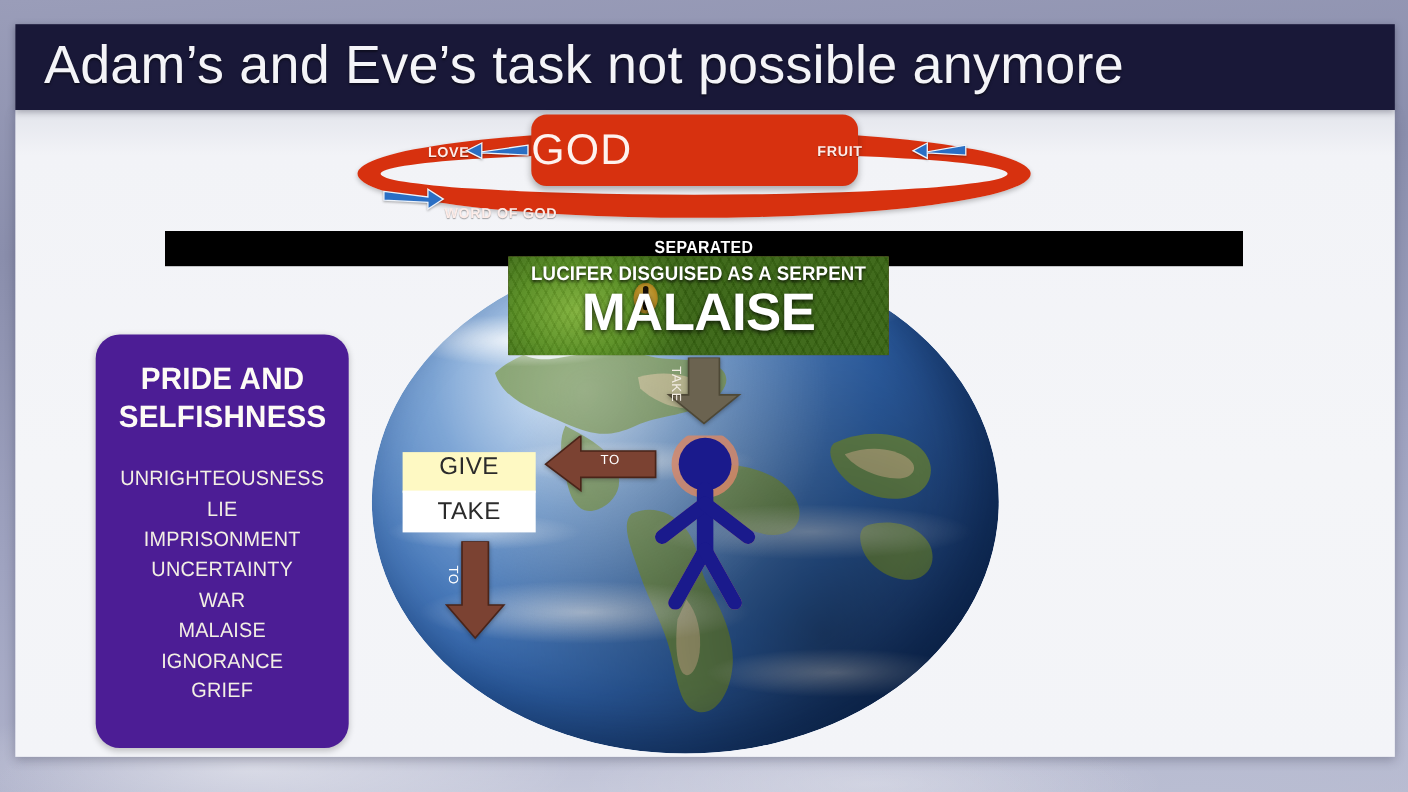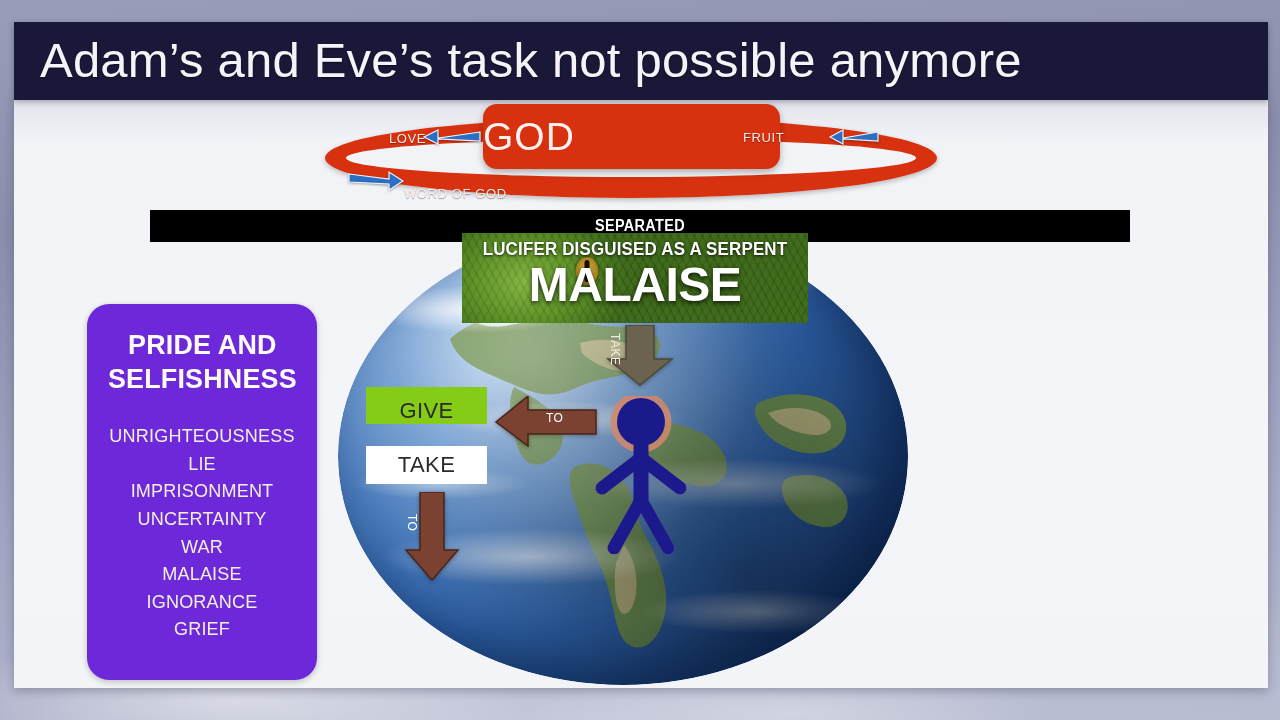--- a/index.html
+++ b/index.html
@@ -54,21 +54,21 @@
   }
   .god-box{
     position:absolute;left:483px;top:104px;width:297px;height:65px;
     background:#d7310f;border-radius:14px;
     box-shadow:0 3px 7px rgba(0,0,0,.30);
     display:flex;align-items:center;justify-content:flex-start;
   }
   .god-label{color:#fdf2ef;font-size:39px;font-weight:400;letter-spacing:1px;line-height:1;}
 
   .ring-label{
-    position:absolute;color:#fdece8;font-size:13px;font-weight:400;
+    position:absolute;color:#fdece8;font-size:13px;font-weight:700;
     letter-spacing:.6px;white-space:nowrap;
     text-shadow:0 1px 1px rgba(0,0,0,.35);
   }
   .lbl-love{left:389px;top:131px;}
   .lbl-fruit{left:743px;top:130px;}
   .lbl-word{left:404px;top:186px;}
 
   .arrow-blue{position:absolute;}
   .arrow-blue svg{display:block;filter:drop-shadow(0 1px 1px rgba(0,0,0,.3));}
 
@@ -163,38 +163,38 @@
   .arrow-cap{
     position:absolute;color:#fff;font-size:12px;font-weight:400;letter-spacing:.5px;
     white-space:nowrap;
   }
   .cap-take-top{left:622px;top:333px;transform:rotate(90deg);transform-origin:left top;color:#f2ece3;}
   .cap-to-down{left:419px;top:514px;transform:rotate(90deg);transform-origin:left top;}
   .cap-to-left{left:546px;top:411px;}
 
   
   .give-box{
-    position:absolute;left:366px;top:387px;width:121px;height:37px;
-    background:#84cc16;display:flex;align-items:flex-end;justify-content:center;
+    position:absolute;left:366px;top:411px;width:121px;height:37px;
+    background:#fef9c3;display:flex;align-items:flex-start;justify-content:center;
   }
   .give-box span{color:#2b2b2b;font-size:22px;font-weight:400;letter-spacing:.4px;}
   .take-box{
     position:absolute;left:366px;top:446px;width:121px;height:38px;
     background:#ffffff;display:flex;align-items:center;justify-content:center;
   }
   .take-box span{color:#2b2b2b;font-size:22px;font-weight:400;letter-spacing:.4px;}
 
   
   .figure{position:absolute;left:586px;top:396px;width:110px;height:158px;}
   .figure svg{display:block;}
 
   
   .side-panel{
     position:absolute;left:87px;top:304px;width:230px;height:376px;
-    background:#6d28d9;border-radius:22px;
+    background:#4c1d95;border-radius:22px;
     box-shadow:0 2px 6px rgba(0,0,0,.22);
     display:flex;flex-direction:column;align-items:center;
   }
   .panel-heading{
     margin-top:24px;color:#fdfbf5;font-size:28px;font-weight:bold;
     line-height:1.22;text-align:center;letter-spacing:.2px;
     transform:scaleX(.96);
   }
   .panel-list{
     margin-top:26px;list-style:none;padding:0;width:100%;

